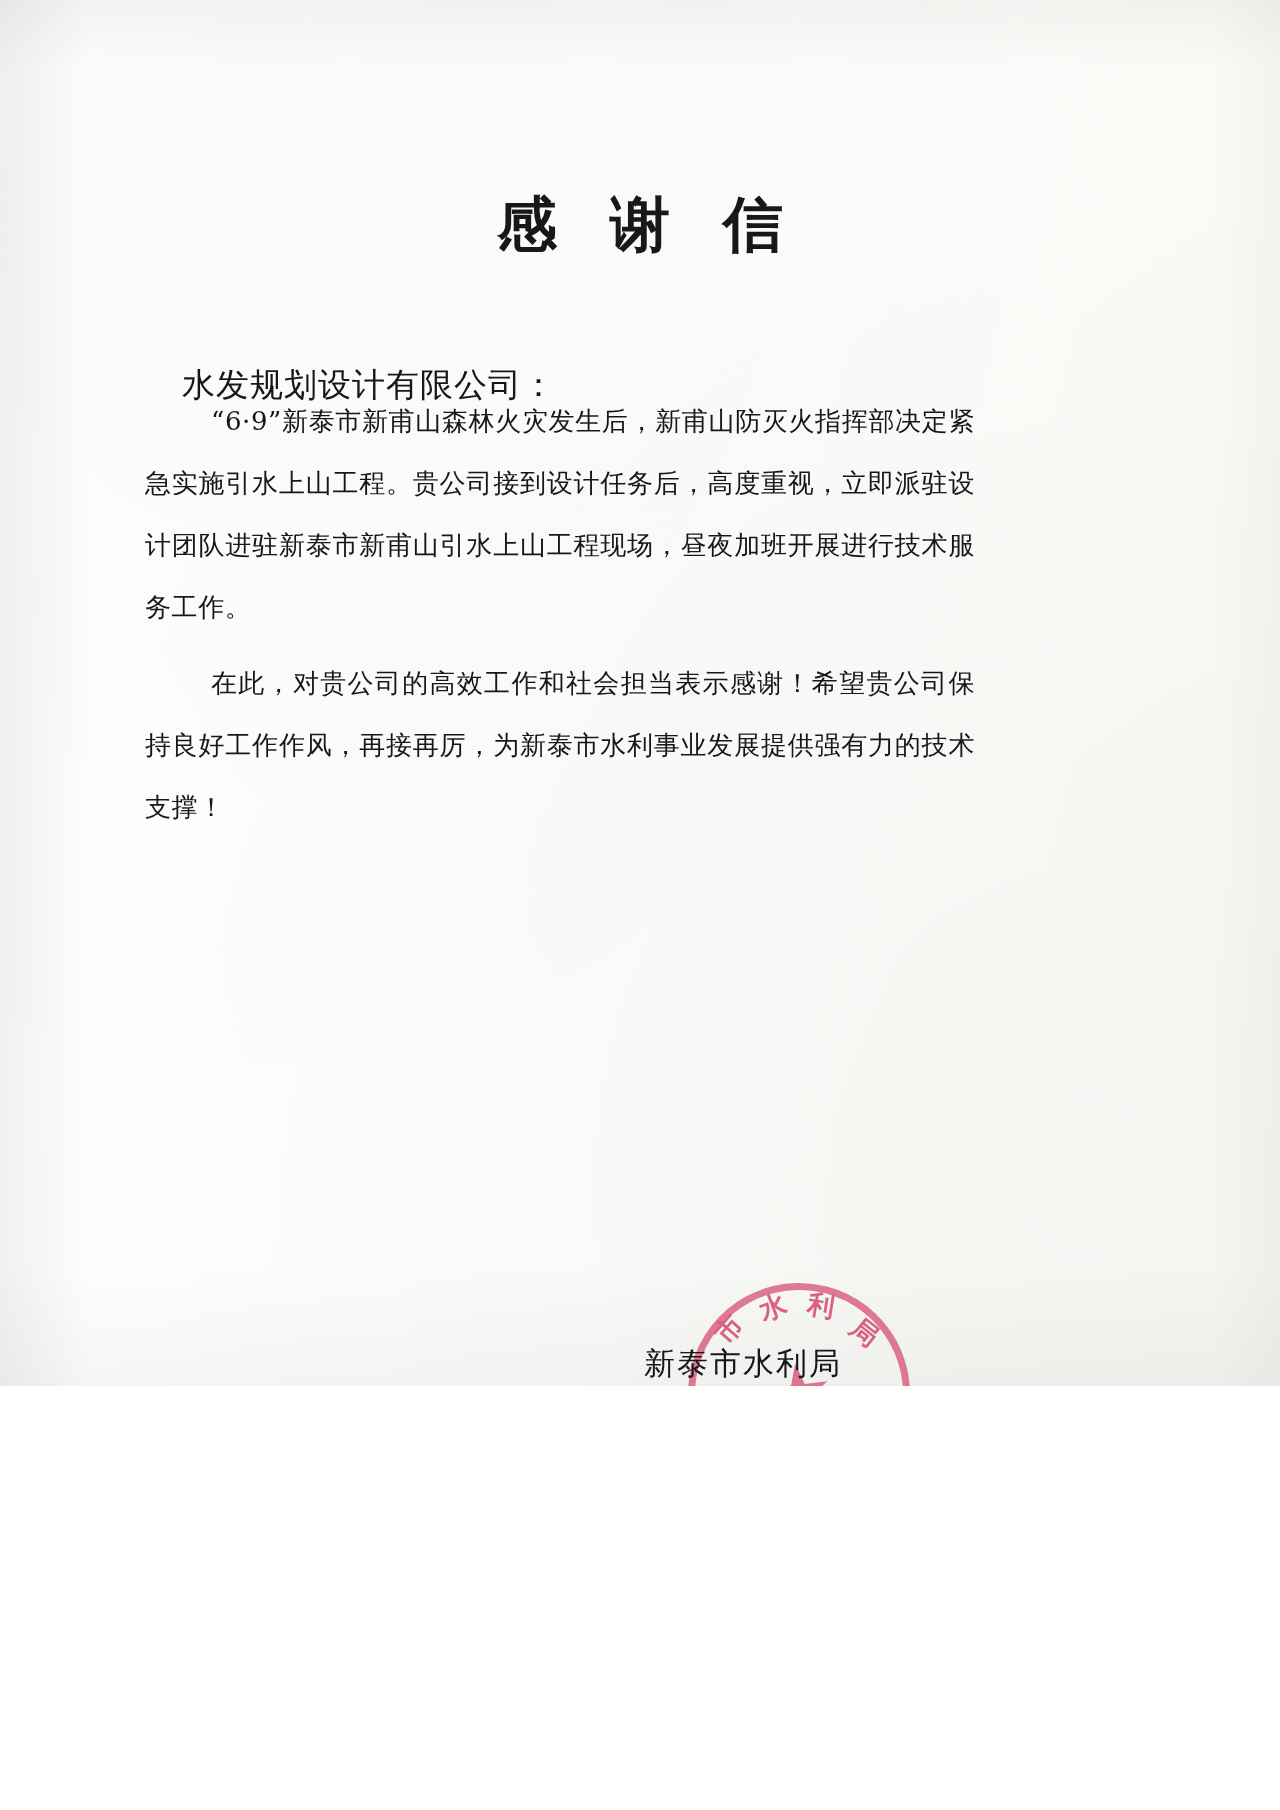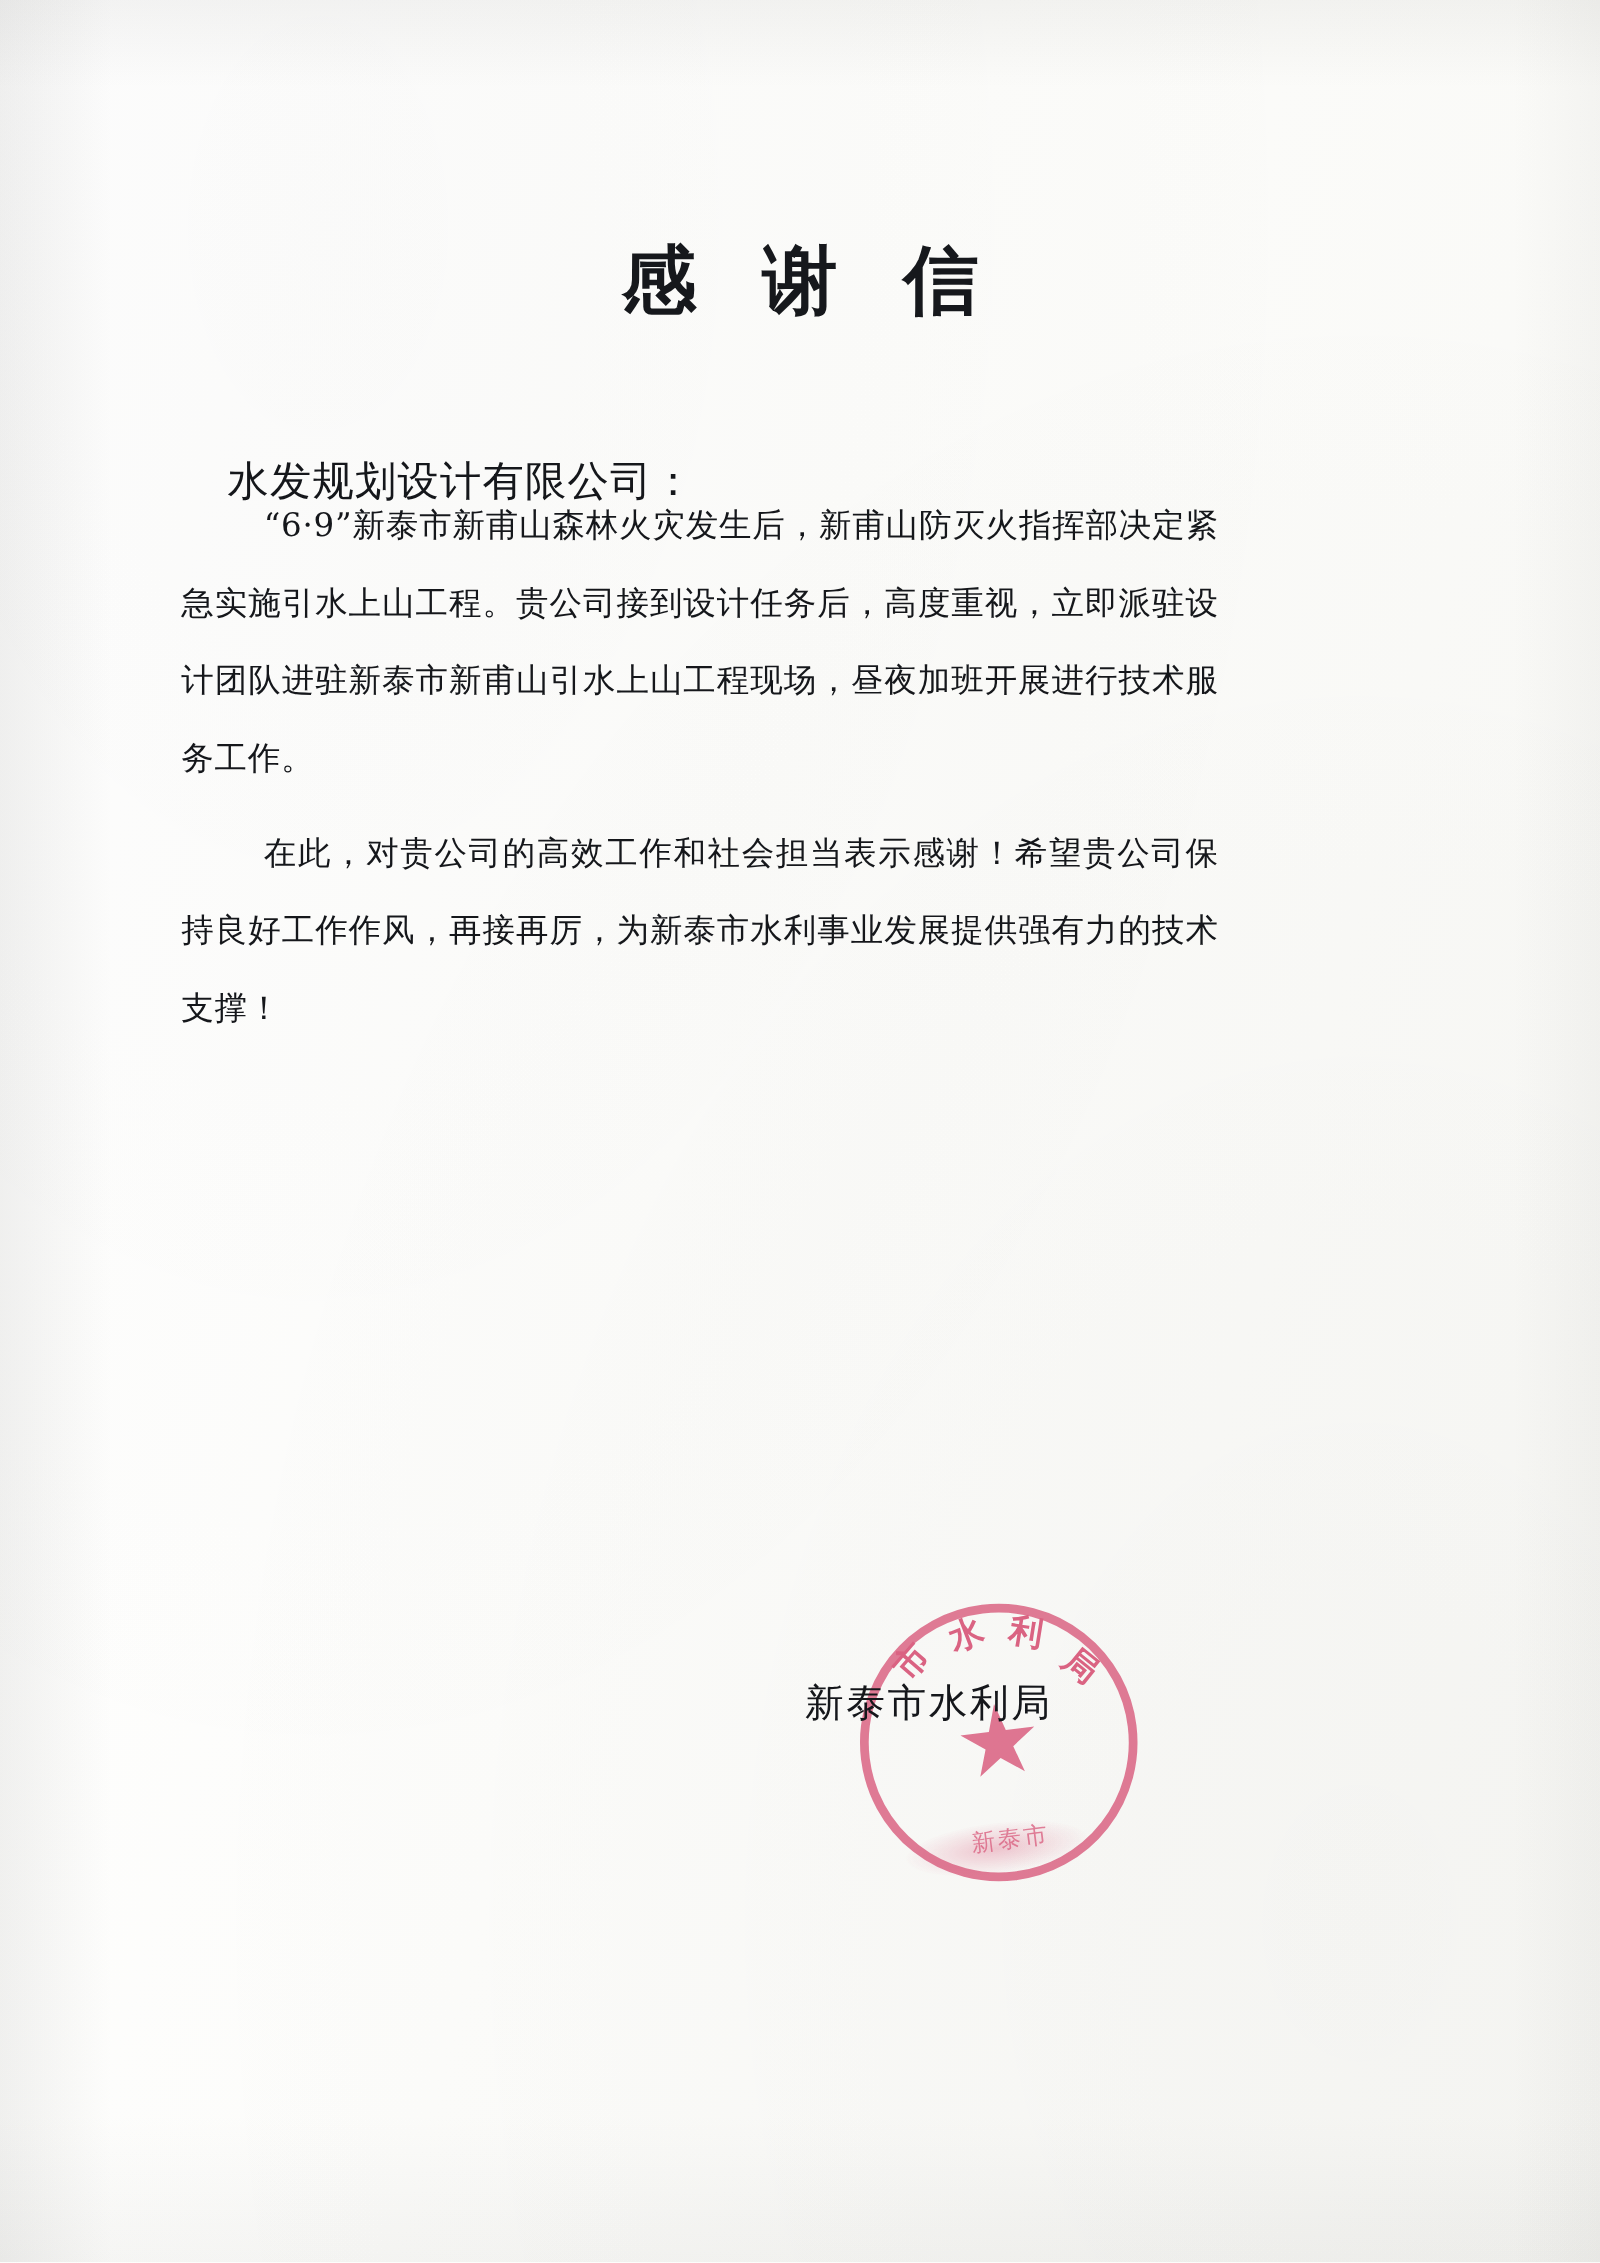--- a/index.html
+++ b/index.html
@@ -10,21 +10,21 @@
   body {
     width: 1280px;
     height: 1810px;
     font-family: "Liberation Serif", serif;
     overflow: hidden;
   }
 
   #page {
     position: relative;
     width: 1280px;
-    height: 1810px;
+    height: 1386px;
     background: #fdfdfb;
     background-image:
       radial-gradient(ellipse at 20% 10%, rgba(0,0,0,0.016), rgba(0,0,0,0) 60%),
       radial-gradient(ellipse at 85% 85%, rgba(0,0,0,0.020), rgba(0,0,0,0) 65%),
       linear-gradient(105deg, #ffffff 0%, #fcfcfa 45%, #f8f8f5 100%);
     overflow: hidden;
   }
 
   
   .scan-shade {

